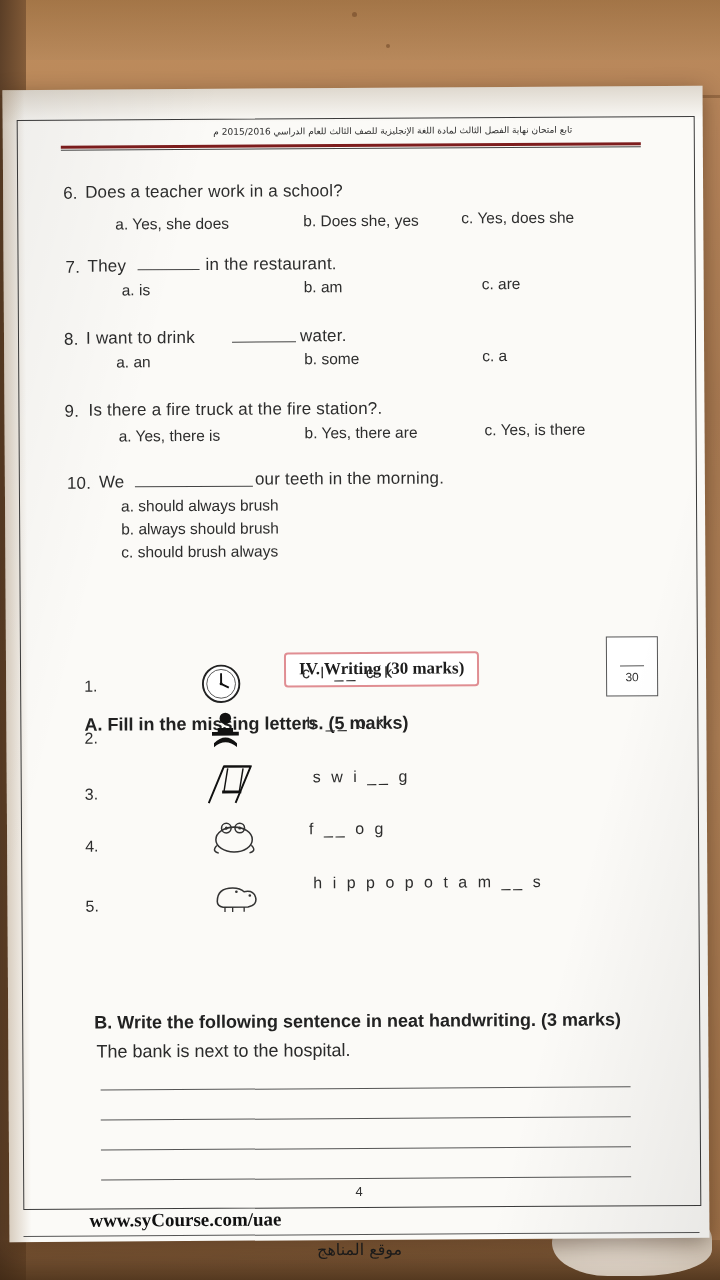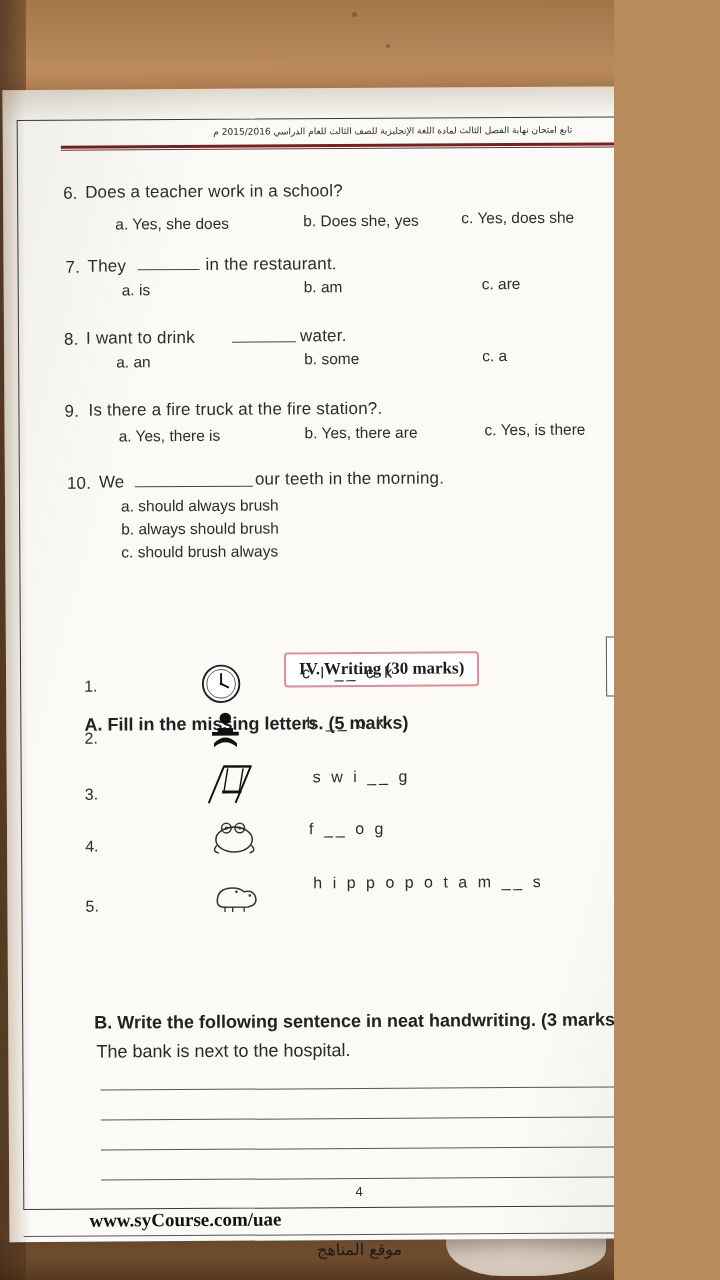--- a/index.html
+++ b/index.html
@@ -1,21 +1,21 @@
 <!DOCTYPE html>
 <html><head>
 <meta charset="utf-8">
 <style>
   html,body{margin:0;padding:0;}
   body{
     width:720px;height:1280px;overflow:hidden;
     background:#b98a5c;
     font-family:"Liberation Sans",sans-serif;
   }
-  .scene{position:relative;width:614px;height:1280px;overflow:hidden;}
+  .scene{position:relative;width:720px;height:1280px;overflow:hidden;}
 
   
   .desk{position:absolute;inset:0;
     background:linear-gradient(175deg,#c08e5c 0%,#b5845a 14%,#a87a52 35%,#ad7f56 60%,#9d7048 100%);
   }
   .desk:before{content:"";position:absolute;left:0;right:0;top:0;height:60px;
     background:linear-gradient(180deg,#8d6236,#b5885c);opacity:.55;}
   .desk-seam{position:absolute;left:0;right:0;top:95px;height:3px;background:rgba(90,55,25,.35);}
   .dark-left{position:absolute;left:0;top:0;width:26px;height:1280px;background:linear-gradient(90deg,#4d3420,#7a5433);opacity:.85;}
   .dark-bottom{position:absolute;left:0;bottom:0;width:720px;height:40px;background:linear-gradient(180deg,rgba(80,52,28,.25),rgba(60,38,18,.75));}

